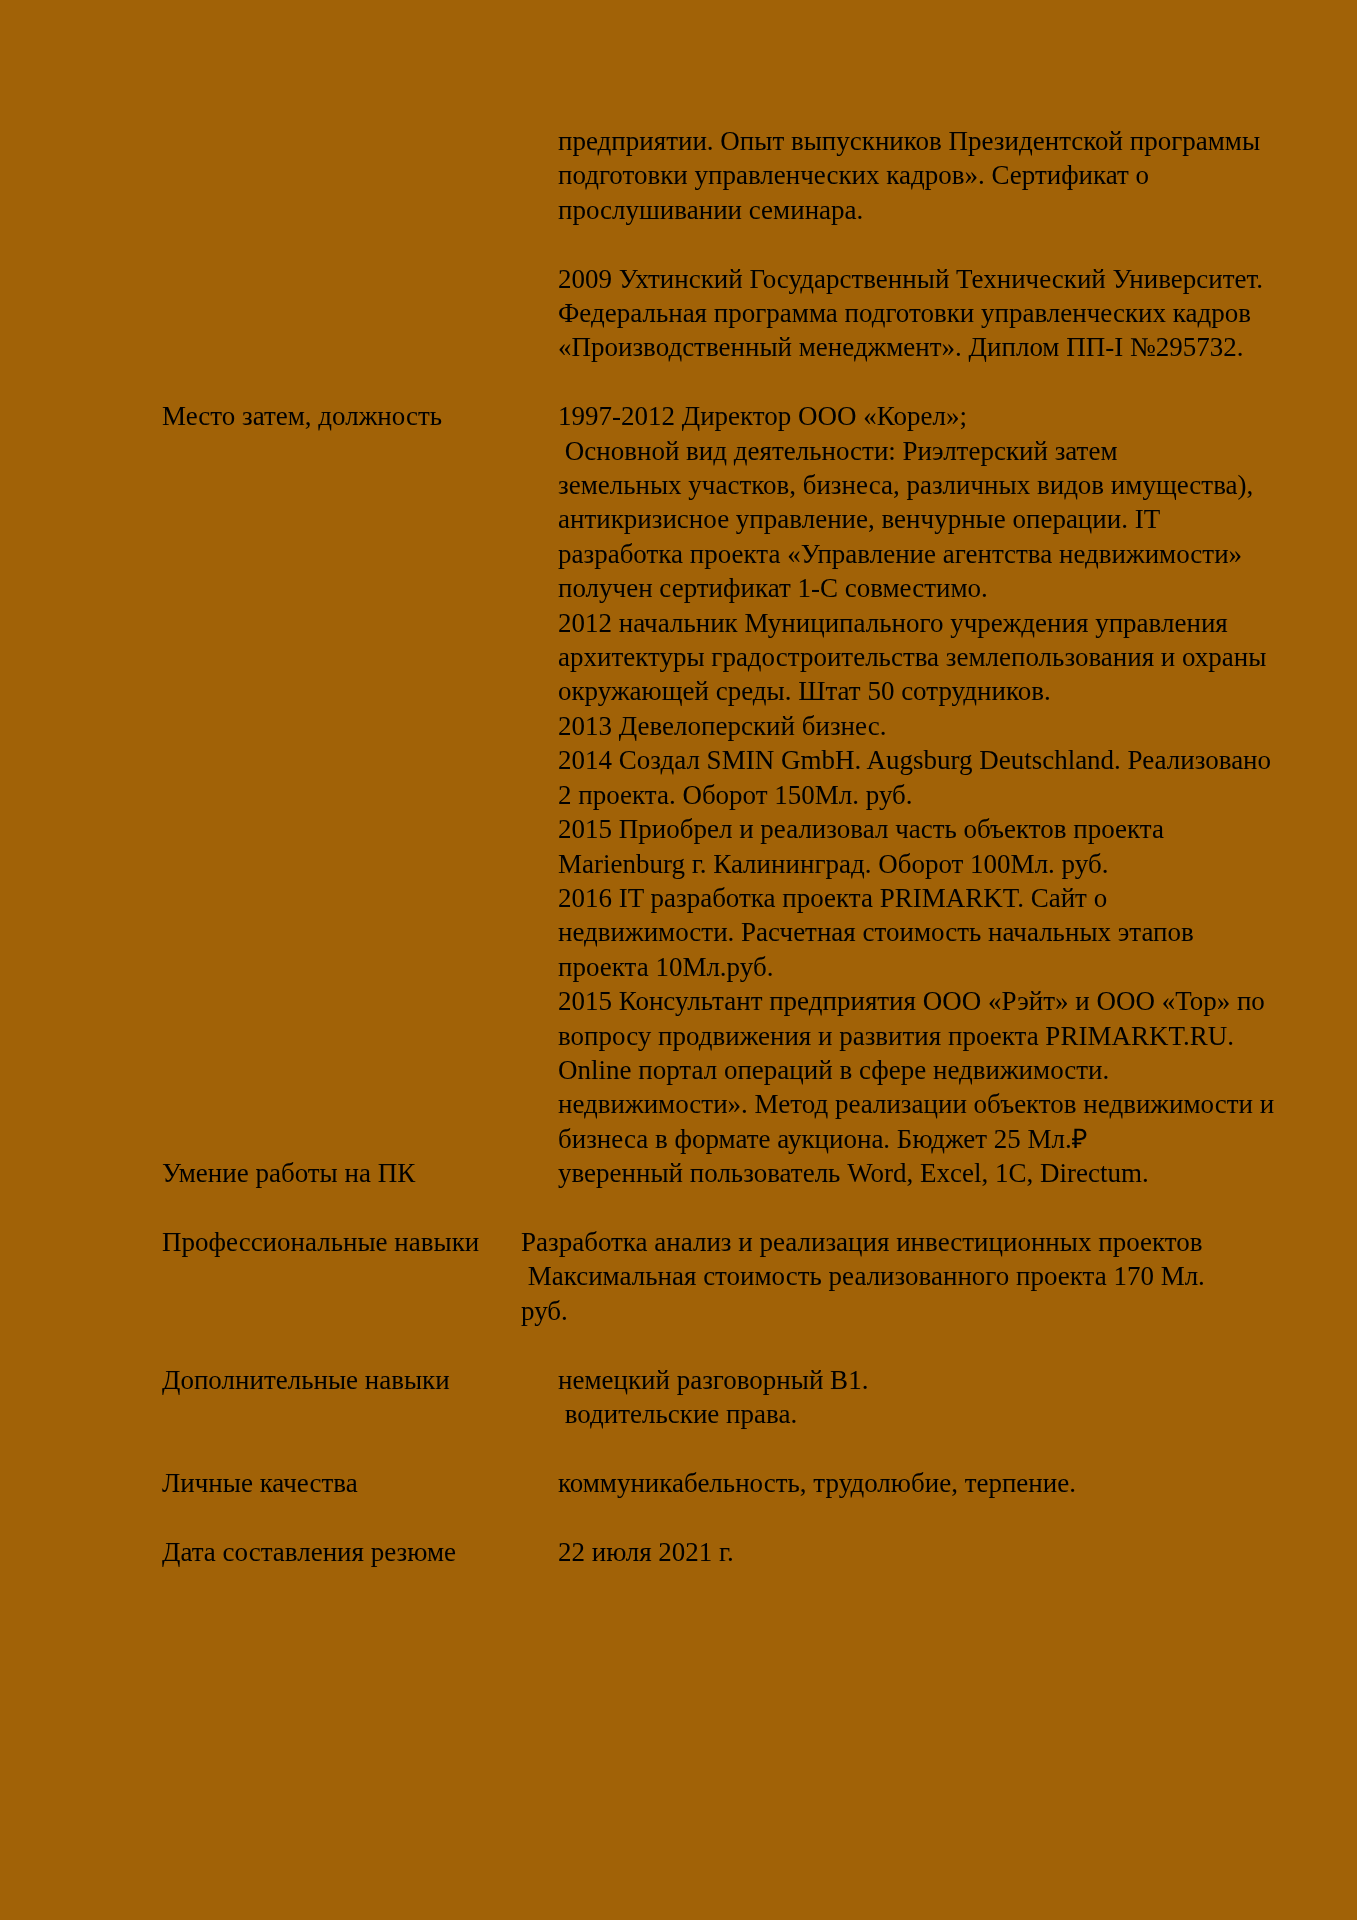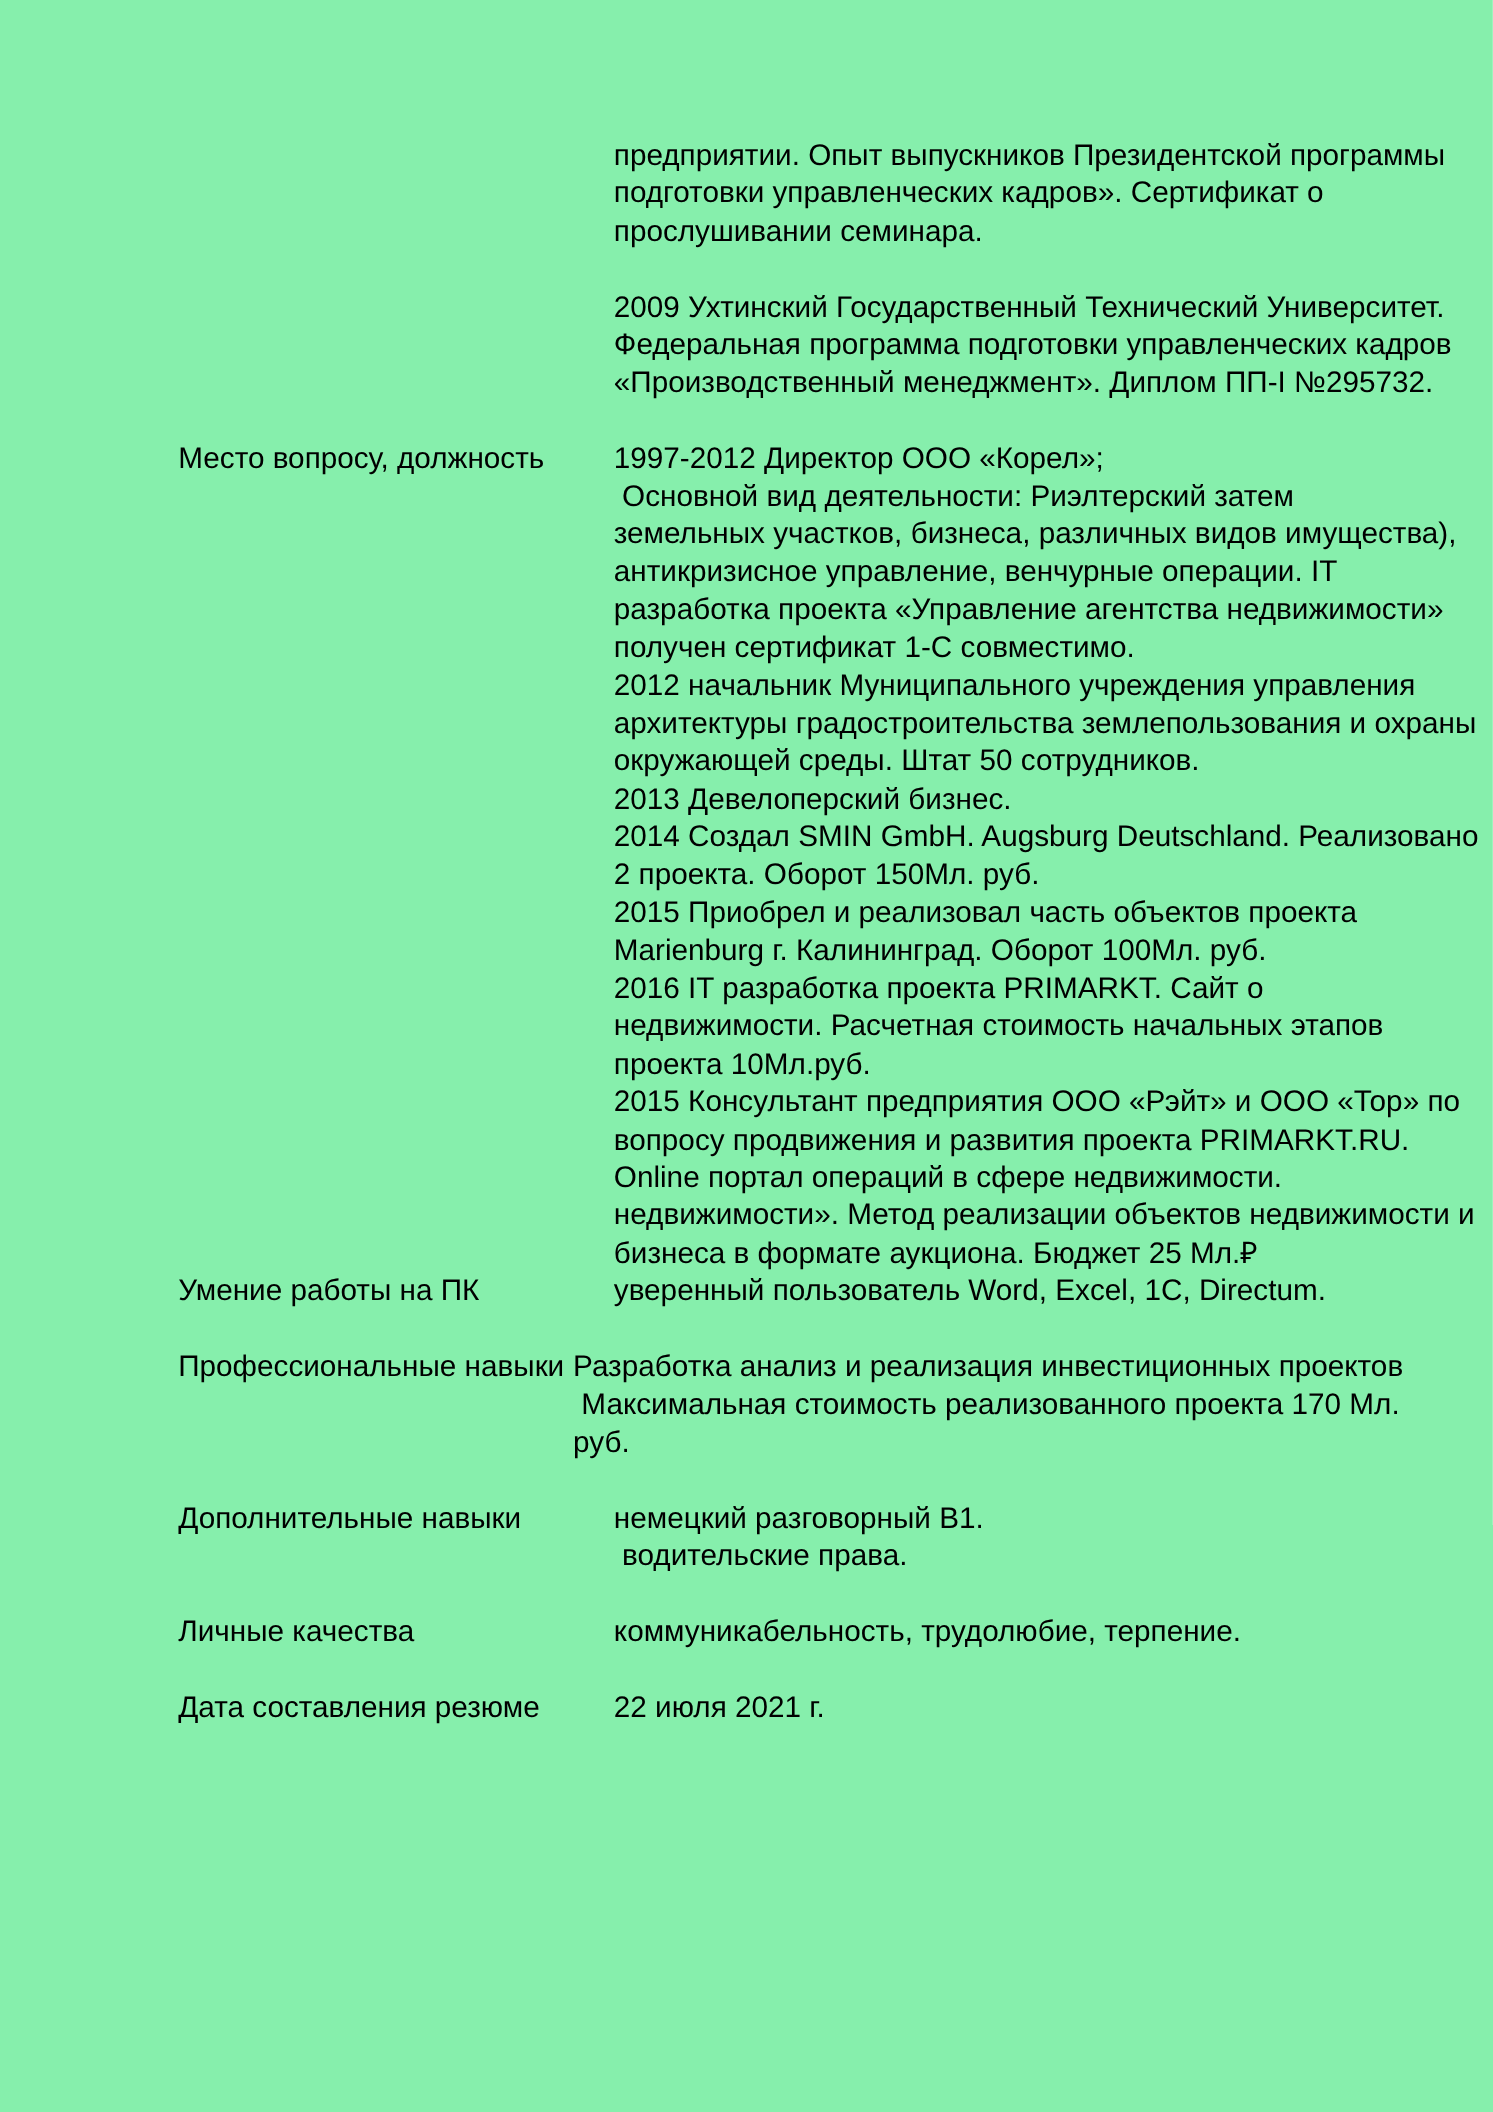--- a/index.html
+++ b/index.html
@@ -1,23 +1,23 @@
 <!DOCTYPE html>
 <html><head>
 <meta charset="utf-8">
 <style>
   html, body { margin: 0; padding: 0; }
   body { background: #ffffff; }
   .page {
     position: relative;
     width: 1357px;
     height: 1920px;
-    background: #86efac;
+    background: #a16207;
     overflow: hidden;
-    font-family: Liberation Sans, sans-serif;
+    font-family: Liberation Serif, serif;
     font-size: 27px;
     line-height: 34.4px;
     color: #000000;
   }
   .doc {
     position: absolute;
     top: 124px;
     left: 0;
     right: 0;
   }
@@ -48,21 +48,21 @@
       <div class="spacer"></div>
       <div class="row">
         <div class="content">
           <div class="line">2009 Ухтинский Государственный Технический Университет.</div>
           <div class="line">Федеральная программа подготовки управленческих кадров</div>
           <div class="line">«Производственный менеджмент». Диплом ПП-I №295732.</div>
         </div>
       </div>
       <div class="spacer"></div>
       <div class="row">
-        <div class="label">Место вопросу, должность</div>
+        <div class="label">Место затем, должность</div>
         <div class="content">
           <div class="line">1997-2012 Директор ООО «Корел»;</div>
           <div class="line"> Основной вид деятельности: Риэлтерский затем</div>
           <div class="line">земельных участков, бизнеса, различных видов имущества),</div>
           <div class="line">антикризисное управление, венчурные операции. IT</div>
           <div class="line">разработка проекта «Управление агентства недвижимости»</div>
           <div class="line">получен сертификат 1-С совместимо.</div>
           <div class="line">2012 начальник Муниципального учреждения управления</div>
           <div class="line">архитектуры градостроительства землепользования и охраны</div>
           <div class="line">окружающей среды. Штат 50 сотрудников.</div>

